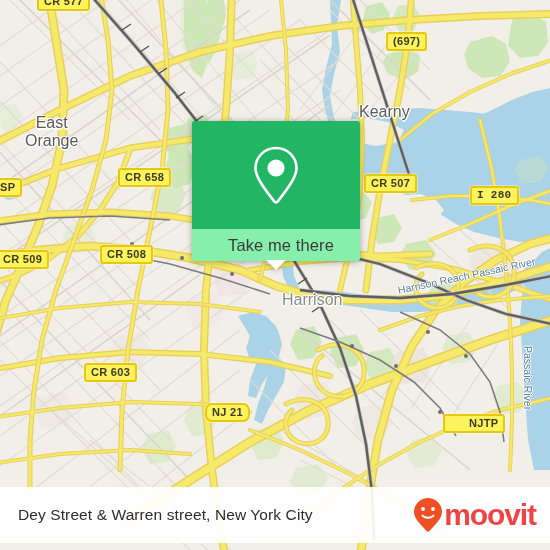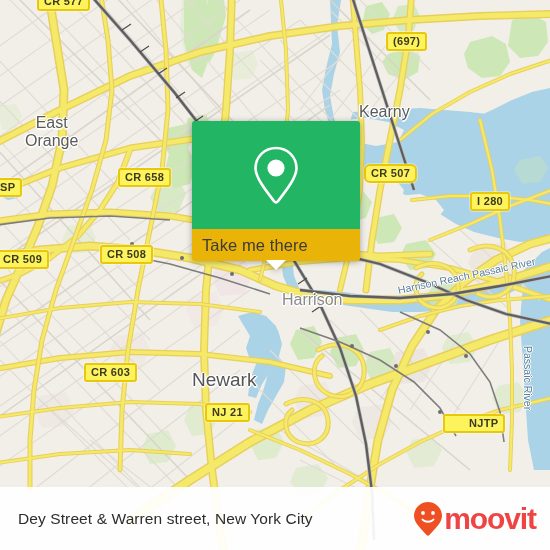--- a/index.html
+++ b/index.html
@@ -54,23 +54,23 @@
     position:absolute; left:192px; top:121px; width:168px;
     border-radius:3px; overflow:visible;
     filter:drop-shadow(0 1px 3px rgba(0,0,0,.32));
   }
   #callout-top {
     height:108px; background:#22b563;
     border-radius:3px 3px 0 0;
     display:flex; align-items:center; justify-content:center;
   }
   #callout-bottom {
-    height:32px; background:#eab308;
+    height:32px; background:#86efac;
     border-radius:0 0 3px 3px;
-    display:flex; align-items:center; justify-content:flex-start;
+    display:flex; align-items:center; justify-content:center;
     position:relative;
     padding-left:10px;
   }
   #callout-bottom .cta {
     font-size:16.5px; color:#3c3c3c; letter-spacing:.1px;
   }
   #callout-tail {
     position:absolute; left:50%; bottom:-9px; margin-left:-10px;
     width:0; height:0;
     border-left:10px solid transparent;
@@ -82,21 +82,21 @@
   #attrib {
     position:absolute; left:0; top:468px;
     background:rgba(255,255,255,.72);
     font-size:12.5px; color:#2b2b2b;
     padding:3px 6px 3px 8px;
     white-space:nowrap;
   }
 
   
   #footer {
-    position:absolute; left:0; top:487px; width:550px; height:63px;
+    position:absolute; left:0; top:487px; width:550px; height:56px;
     background:rgba(255,255,255,.93);
     display:flex; align-items:center; justify-content:space-between;
     padding:0 14px 0 18px;
   }
   #footer-title { font-size:15.5px; color:#2d2d2d; white-space:nowrap; letter-spacing:.1px; }
   #logo { display:flex; align-items:center; gap:1px; }
   #logo .wordmark { font-size:30px; color:#ef4444; font-weight:bold; letter-spacing:-1.1px; line-height:30px; }
 </style>
 </head>
 <body>
@@ -413,36 +413,35 @@
         <circle cx="396" cy="366" r="2"></circle>
           <circle cx="440" cy="412" r="2"></circle>
       </g>
     </svg>
 
     <div class="place town" style="left:25px; top:74px; text-align:center;">
       <div>East</div>
       <div>Orange</div>
     </div>
     <div class="place town" style="left:359px; top:63px;">Kearny</div>
-    <div class="place city" style="left:192px; top:329px;">Newark</div>
     <div class="place town" style="left:282px; top:251px; color:#8a8a8a;">Harrison</div>
 
     <div class="water-label" style="left:398px; top:284px; transform:rotate(-12deg); transform-origin:left center;">Harrison Reach Passaic River</div>
     <div class="water-label" style="left:528px; top:340px; transform:rotate(90deg); transform-origin:left center;">Passaic River</div>
 
     <div class="shield" style="left:37px; top:-8px;">CR 577</div>
     <div class="shield" style="left:386px; top:32px;">(697)</div>
     <div class="shield" style="left:118px; top:168px;">CR 658</div>
-    <div class="shield" style="left:364px; top:164px;border-radius:6px;">CR 507</div>
-    <div class="shield" style="left:470px; top:192px;">I 280</div>
+    <div class="shield" style="left:364px; top:174px;">CR 507</div>
+    <div class="shield" style="left:470px; top:186px;font-family:Liberation Mono, monospace;">I 280</div>
     <div class="shield" style="left:-7px; top:178px;">SP</div>
     <div class="shield" style="left:-4px; top:250px;">CR 509</div>
     <div class="shield" style="left:100px; top:245px;">CR 508</div>
     <div class="shield" style="left:68px; top:363px;margin-left:16px;">CR 603</div>
-    <div class="shield" style="left:205px; top:403px;">NJ 21</div>
+    <div class="shield" style="left:205px; top:403px;border-radius:7px;">NJ 21</div>
     <div class="shield" style="left:443px; top:414px;padding-left:24px;">NJTP</div>
   </div>
 
   <div id="callout">
     <div id="callout-top">
       <svg width="52" height="62" viewBox="0 0 52 62">
         <path d="M26 4 C14.5 4 5.5 13 5.5 24.3 C5.5 34 17 48 24.3 57.5 C25.2 58.7 26.8 58.7 27.7 57.5 C35 48 46.5 34 46.5 24.3 C46.5 13 37.5 4 26 4 Z" fill="none" stroke="#ffffff" stroke-width="2.6"></path>
         <circle cx="26" cy="24" r="8.6" fill="#ffffff"></circle>
       </svg>
     </div>

